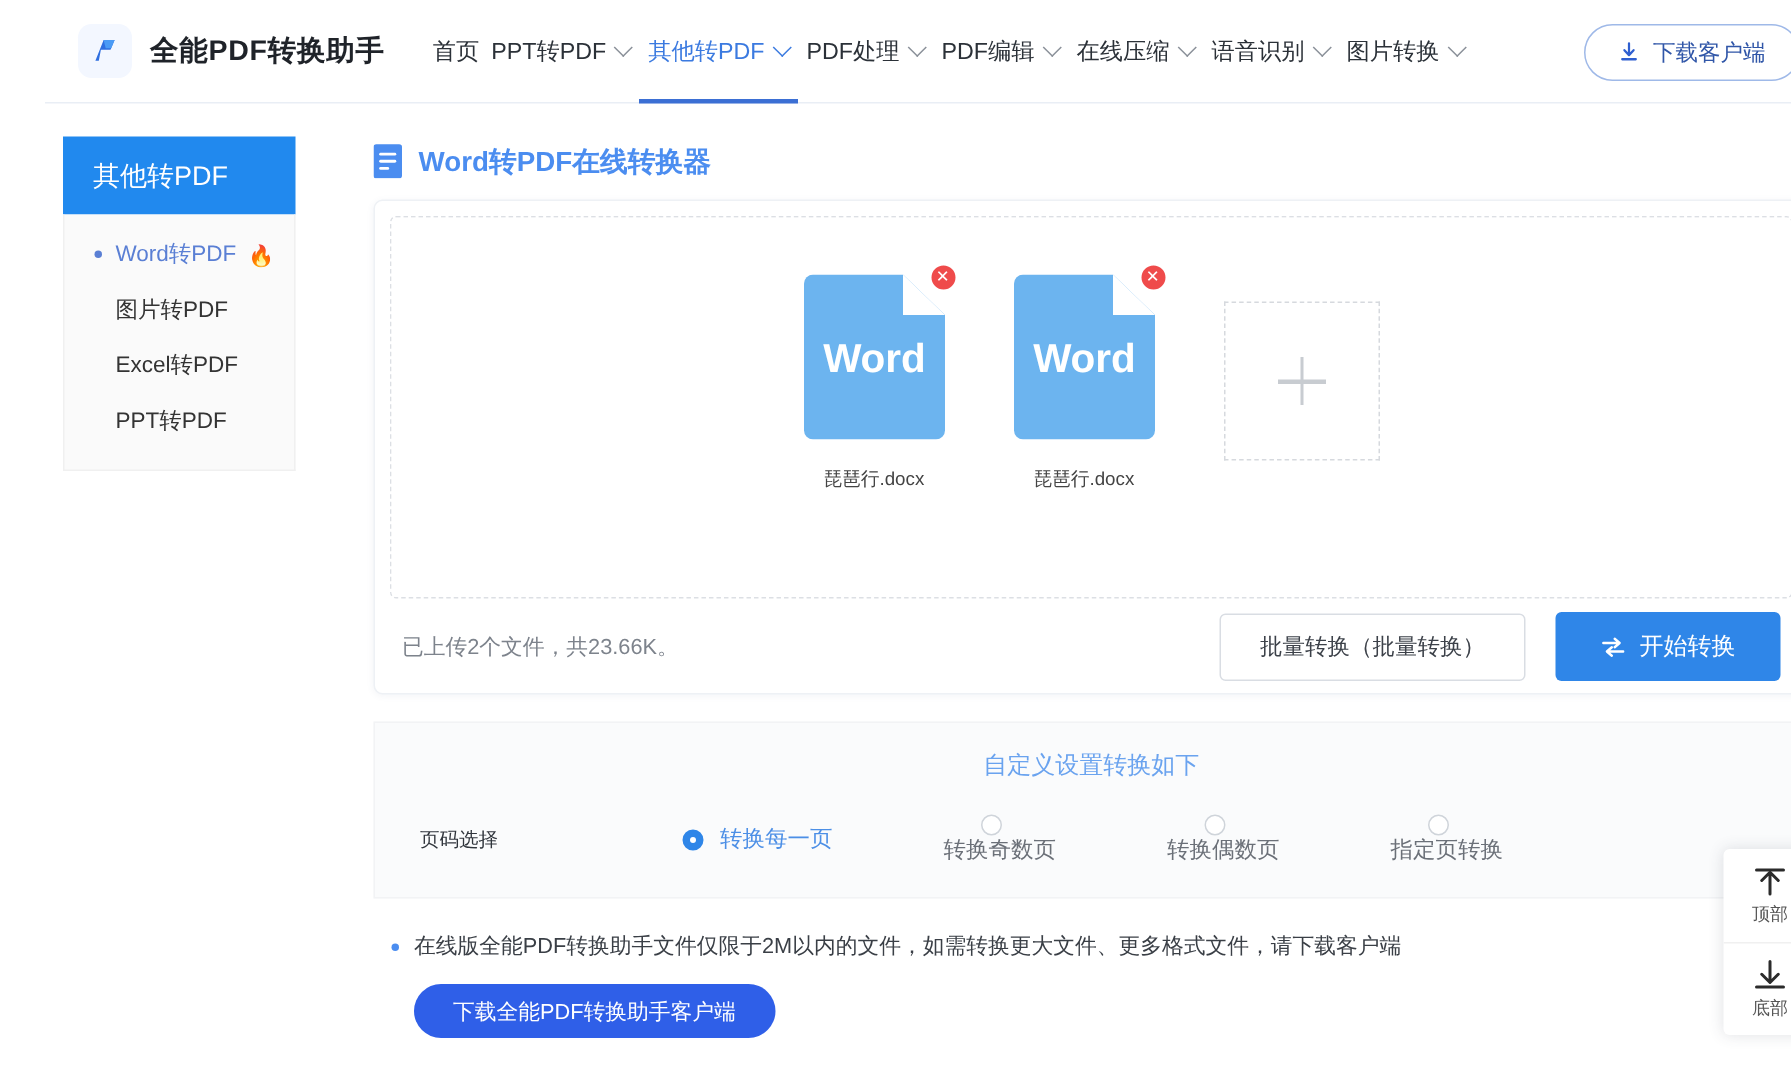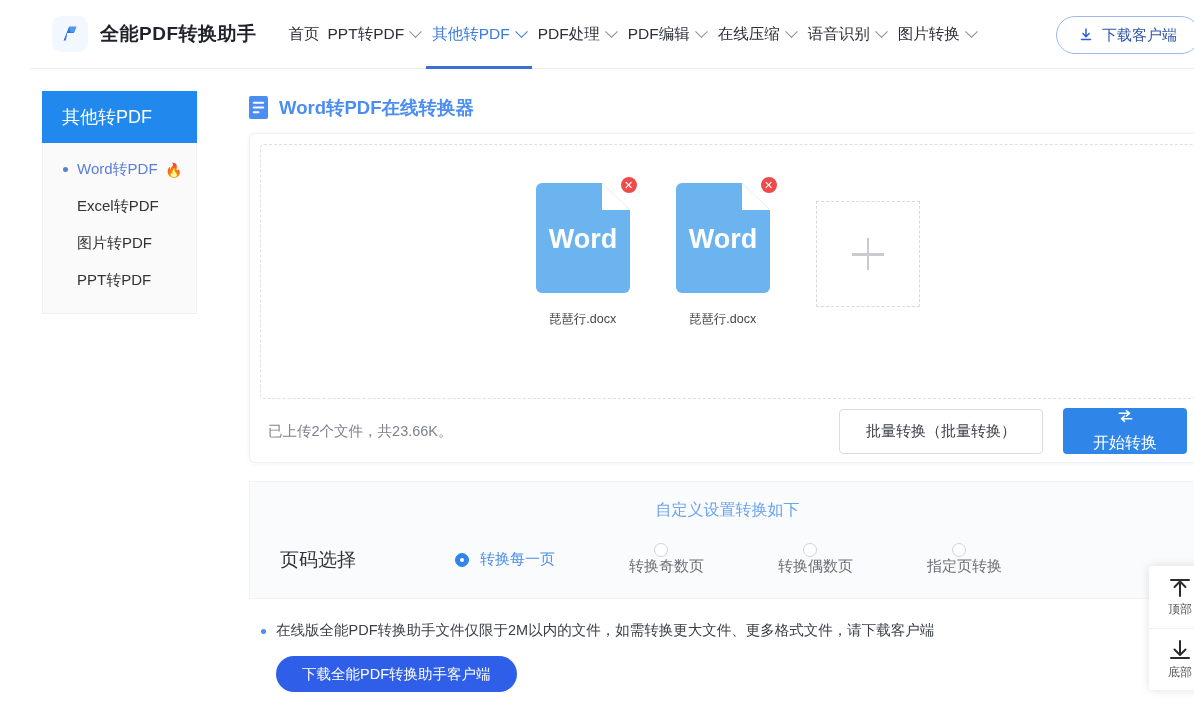--- a/index.html
+++ b/index.html
@@ -228,38 +228,37 @@
     height: 46px;
     padding: 0 30px;
     border-radius: 4px;
     background: #2f86e8;
     color: #fff;
     font-size: 16px;
     display: flex; align-items: center; gap: 9px;
     cursor: pointer;
     white-space: nowrap;
     border: none;
-    flex-direction: column;
   }
 
   
   .settings {
     margin-top: 18px;
     background: #fafbfc;
     border: 1px solid #f2f3f5;
     padding: 18px 0 22px 0;
   }
   .settings-title {
     text-align: center;
     color: #6aa3ef;
     font-size: 16px;
     margin-bottom: 22px;
   }
   .settings-row { display: flex; align-items: center; padding-left: 30px; }
-  .settings-label { font-size: 19px; color: #30353c; width: 175px; flex: 0 0 auto; }
+  .settings-label { font-size: 13px; color: #30353c; width: 175px; flex: 0 0 auto; }
   .radio-group { display: flex; align-items: center; }
   .radio-opt { display: flex; align-items: center; cursor: pointer; white-space: nowrap; }
   .radio-opt + .radio-opt { margin-left: 74px; flex-direction: column; }
   .radio-dot {
     width: 14px; height: 14px;
     border-radius: 50%;
     border: 1px solid #cfd4da;
     background: #fff;
     margin-right: 11px;
     flex: 0 0 auto;
@@ -392,25 +391,25 @@
     <div class="sidebar">
       <div class="sidebar-head">其他转PDF</div>
       <div class="sidebar-list">
         <div class="side-item active">
           <span class="dot"></span>
           <span>Word转PDF</span>
           <span class="flame">🔥</span>
         </div>
         <div class="side-item">
           <span class="nodot"></span>
-          <span>Excel转PDF</span>
+          <span>图片转PDF</span>
         </div>
         <div class="side-item">
           <span class="nodot"></span>
-          <span>图片转PDF</span>
+          <span>Excel转PDF</span>
         </div>
         <div class="side-item">
           <span class="nodot"></span>
           <span>PPT转PDF</span>
         </div>
       </div>
     </div>
 
     <div class="main">
 

